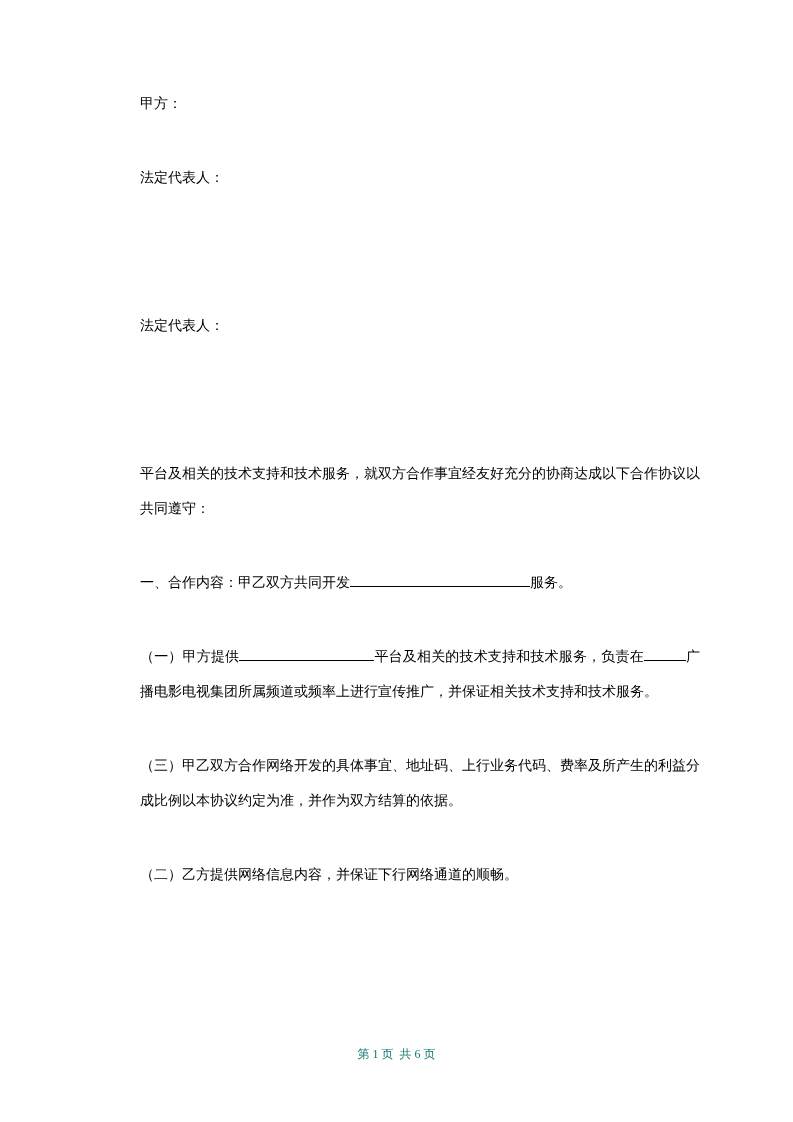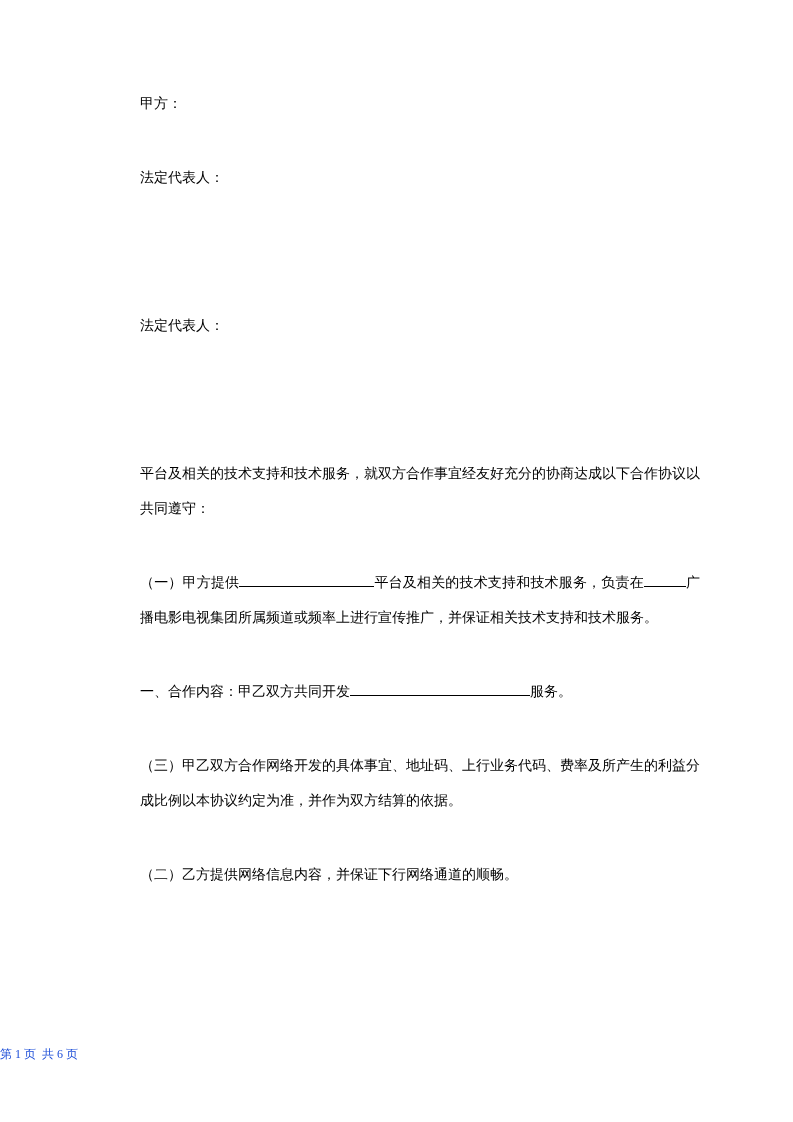--- a/index.html
+++ b/index.html
@@ -43,45 +43,46 @@
     vertical-align: baseline;
   }
   .blank-lg { width: 180px; }
   .blank-md { width: 135px; }
   .blank-sm { width: 42px; }
   .footer {
     position: absolute;
     left: 0;
     right: 0;
     top: 1046px;
+    text-align: center;
     font-size: 12px;
     line-height: 16px;
     white-space: pre;
-    color: #1d4ed8;
+    color: #0f766e;
   }
 </style>
 </head>
 <body>
 
 <div class="page">
 
   <div class="content">
 
     <p class="gap-1">甲方：</p>
 
     <p class="gap-3">法定代表人：</p>
 
 
     <p class="gap-3">法定代表人：</p>
 
     <p class="gap-1">平台及相关的技术支持和技术服务，就双方合作事宜经友好充分的协商达成以下合作协议以共同遵守：</p>
 
+    <p class="gap-1"><span>一、合作内容：甲乙双方共同开发</span><span class="blank blank-lg"></span><span>服务。</span></p>
+
     <p class="gap-1"><span>（一）甲方提供</span><span class="blank blank-md"></span><span>平台及相关的技术支持和技术服务，负责在</span><span class="blank blank-sm"></span><span>广播电影电视集团所属频道或频率上进行宣传推广，并保证相关技术支持和技术服务。</span></p>
-
-    <p class="gap-1"><span>一、合作内容：甲乙双方共同开发</span><span class="blank blank-lg"></span><span>服务。</span></p>
 
     <p class="gap-1">（三）甲乙双方合作网络开发的具体事宜、地址码、上行业务代码、费率及所产生的利益分成比例以本协议约定为准，并作为双方结算的依据。</p>
 
     <p class="gap-1">（二）乙方提供网络信息内容，并保证下行网络通道的顺畅。</p>
 
 
   </div>
 
   <div class="footer">第 1 页  共 6 页</div>
 

